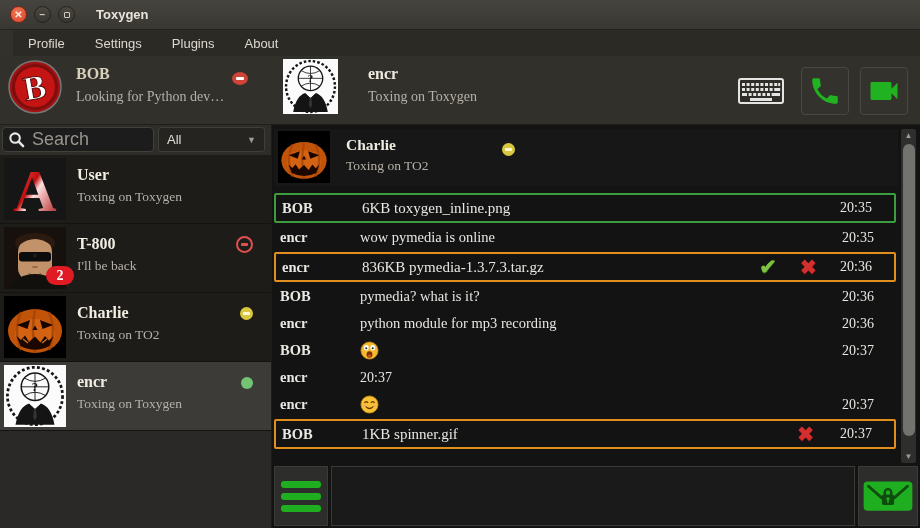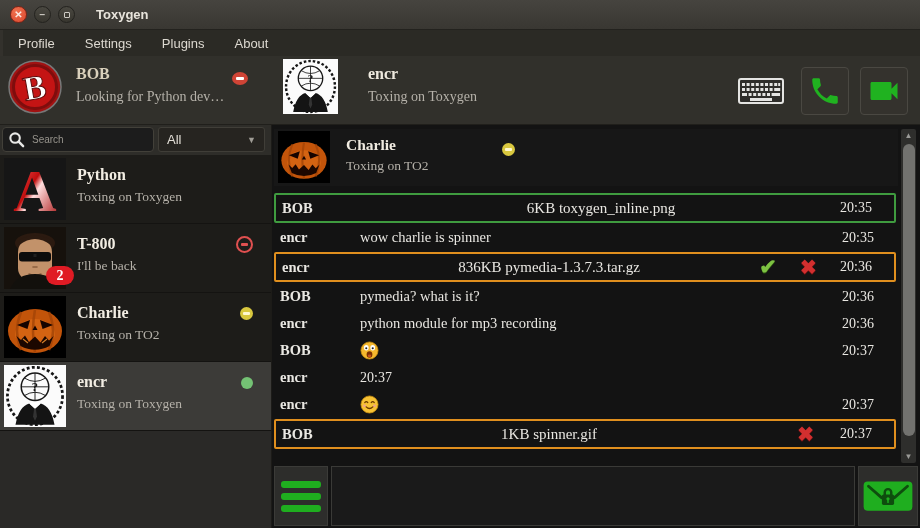--- a/index.html
+++ b/index.html
@@ -9,21 +9,21 @@
   .titlebar{position:absolute;top:0;left:0;right:0;height:30px;
             background:linear-gradient(#46443f,#393732);border-bottom:1px solid #23221e;
             display:flex;align-items:center;padding-left:10px;box-sizing:border-box;}
   .wbtn{width:17px;height:17px;border-radius:50%;margin-right:7px;display:flex;
         align-items:center;justify-content:center;font-size:10px;line-height:1;box-sizing:border-box;}
   .wbtn.close{background:radial-gradient(circle at 35% 30%,#f0714f,#d9472e);border:1px solid #7e2315;color:#fbeae4;font-weight:bold;}
   .wbtn.gray{background:linear-gradient(#4a4841,#38362f);border:1px solid #23221e;color:#cecbc4;font-weight:bold;}
   .wbtn .sq{width:6px;height:6px;border:1.5px solid #cecbc4;box-sizing:border-box;border-radius:1px;}
   .wtitle{margin-left:14px;font-weight:bold;font-size:13px;color:#e8e4dc;}
   
-  .menubar{position:absolute;top:30px;left:3px;right:0;height:26px;background:#2b2a25;
+  .menubar{position:absolute;top:30px;left:13px;right:0;height:26px;background:#2b2a25;
            display:flex;align-items:center;color:#ddd9d1;font-size:13px;}
   .menu-item{padding:0 15px;height:26px;display:flex;align-items:center;cursor:default;}
   
   .header{position:absolute;top:56px;left:0;right:0;height:69px;background:#31302b;
           border-bottom:1px solid #201f1b;box-sizing:border-box;}
   .avatar{position:absolute;overflow:hidden;}
   .hname{position:absolute;font-family:"Liberation Serif",serif;font-weight:bold;font-size:16px;color:#efeadf;}
   .hstatus{position:absolute;font-family:"Liberation Serif",serif;font-size:14px;color:#b5b1a9;}
   .icon-btn{position:absolute;width:46px;height:46px;top:11px;border:1px solid #4a4842;border-radius:4px;
             background:#34322d;display:flex;align-items:center;justify-content:center;}
@@ -34,21 +34,21 @@
   .busy-ring{width:17px;height:17px;border-radius:50%;border:2.5px solid #e05050;background:transparent;}
   .busy-ring i{display:block;width:7px;height:2.5px;background:#e05050;border-radius:1px;}
   .away{width:13px;height:13px;border-radius:50%;background:#d9c83f;}
   .away i{display:block;width:7px;height:2.5px;background:#fff8d0;border-radius:1px;}
   .online{width:12px;height:12px;border-radius:50%;background:#74c274;}
   
   .sidebar{position:absolute;top:125px;left:0;width:271px;bottom:0;background:#2a2927;}
   .searchrow{position:relative;height:30px;background:#2e2d29;}
   .search-box{position:absolute;left:2px;top:2px;width:152px;height:25px;background:#1c1c1c;
               border:1px solid #424039;border-radius:4px;box-sizing:border-box;display:flex;align-items:center;}
-  .search-box input{background:transparent;border:none;outline:none;color:#fde047;font-size:10px;
+  .search-box input{background:transparent;border:none;outline:none;color:#fde047;font-size:18px;
                     width:110px;font-family:"Liberation Sans",sans-serif;}
   .search-box input::placeholder{color:#97948d;}
   .filter{position:absolute;left:158px;top:2px;width:107px;height:25px;background:#262420;
           border:1px solid #403e38;border-radius:3px;box-sizing:border-box;display:flex;
           align-items:center;color:#e2ded6;font-size:13px;padding:0 8px;justify-content:space-between;}
   .filter .caret{color:#a09d96;font-size:9px;}
   .contacts{position:absolute;top:30px;left:0;right:0;}
   .c-row{position:relative;height:68px;background:#1d1c19;border-bottom:1px solid #141311;}
   .c-row.selected{background:#3c3b38;}
   .c-row .avatar{left:4px;top:3px;width:62px;height:62px;}
@@ -67,21 +67,21 @@
   .b-name{position:absolute;left:72px;top:7px;font-family:"Liberation Serif",serif;font-weight:bold;font-size:15.5px;color:#f0ebe1;}
   .b-status{position:absolute;left:72px;top:29px;font-family:"Liberation Serif",serif;font-size:13.5px;color:#b5b1a9;}
   .b-dot{position:absolute;left:228px;top:14px;}
   .messages{position:absolute;top:67px;left:2px;right:24px;bottom:66px;display:flex;flex-direction:column;}
   .mrow{display:flex;align-items:center;height:27px;padding:0 6px;box-sizing:border-box;
         font-family:"Liberation Serif","DejaVu Serif",serif;font-size:14.5px;color:#e9e7e2;}
   .mrow.file{height:30px;border:2px solid #3f9b3f;border-radius:2px;margin:1px 0;}
   .mrow.file.pending{border-color:#e08f1e;}
   .sender{width:80px;font-weight:bold;flex-shrink:0;}
   .mtext{flex:1;overflow:hidden;white-space:nowrap;}
-  .mtext.center{text-align:center;font-size:15px;}
+  .mtext.center{text-align:left;font-size:15px;}
   .acts{width:104px;display:flex;justify-content:space-evenly;align-items:center;flex-shrink:0;}
   .acts.single{justify-content:flex-end;padding-right:26px;box-sizing:border-box;}
   .ok{color:#7dc242;font-size:21px;font-weight:bold;text-shadow:0 1px 0 #2c5510;}
   .no{color:#d32f2f;font-size:20px;font-weight:bold;text-shadow:0 1px 0 #5a0f0f;}
   .mtime{width:48px;text-align:left;font-size:14px;flex-shrink:0;}
   
   .vscroll{position:absolute;top:4px;right:4px;width:15px;height:334px;background:#2e2e2c;border-radius:2px;}
   .sarrow{position:absolute;left:0;width:15px;height:13px;color:#9a9a97;font-size:8px;display:flex;
           align-items:center;justify-content:center;}
   .sarrow.up{top:0;} .sarrow.down{bottom:0;}
@@ -217,21 +217,21 @@
               <stop offset="0" stop-color="#ff6a6a"></stop>
                   <stop offset="0.42" stop-color="#c00d0d"></stop>
               <stop offset="0.52" stop-color="#ffdede"></stop>
                   <stop offset="1" stop-color="#a30808"></stop>
             </linearGradient>
               </defs>
             <rect width="62" height="62" fill="#161616"></rect>
             <text x="31" y="53" text-anchor="middle" font-family="'Liberation Serif',serif" font-weight="bold" font-size="60" fill="url(#ag)">A</text>
           </svg>
         </div>
-        <div class="c-name">Python</div>
+        <div class="c-name">User</div>
         <div class="c-status">Toxing on Toxygen</div>
       </div>
 
 
       <div class="c-row">
         <div class="avatar">
           <svg viewBox="0 0 62 62" width="62" height="62">
             <rect width="62" height="62" fill="#16110c"></rect>
             <ellipse cx="31" cy="16" rx="20" ry="10" fill="#2b1a10"></ellipse>
             <rect x="14" y="12" width="34" height="42" rx="13" fill="#c2926a"></rect>
@@ -317,21 +317,21 @@
     <div class="messages">
 
       <div class="mrow file">
         <span class="sender">BOB</span>
         <span class="mtext center">6KB toxygen_inline.png</span>
         <span class="mtime">20:35</span>
       </div>
 
       <div class="mrow">
         <span class="sender">encr</span>
-        <span class="mtext">wow charlie is spinner</span>
+        <span class="mtext">wow pymedia is online</span>
         <span class="mtime">20:35</span>
       </div>
 
       <div class="mrow file pending">
         <span class="sender">encr</span>
         <span class="mtext center">836KB pymedia-1.3.7.3.tar.gz</span>
         <span class="acts">
           <span class="ok">✔</span>
           <span class="no">✖</span>
         </span>

